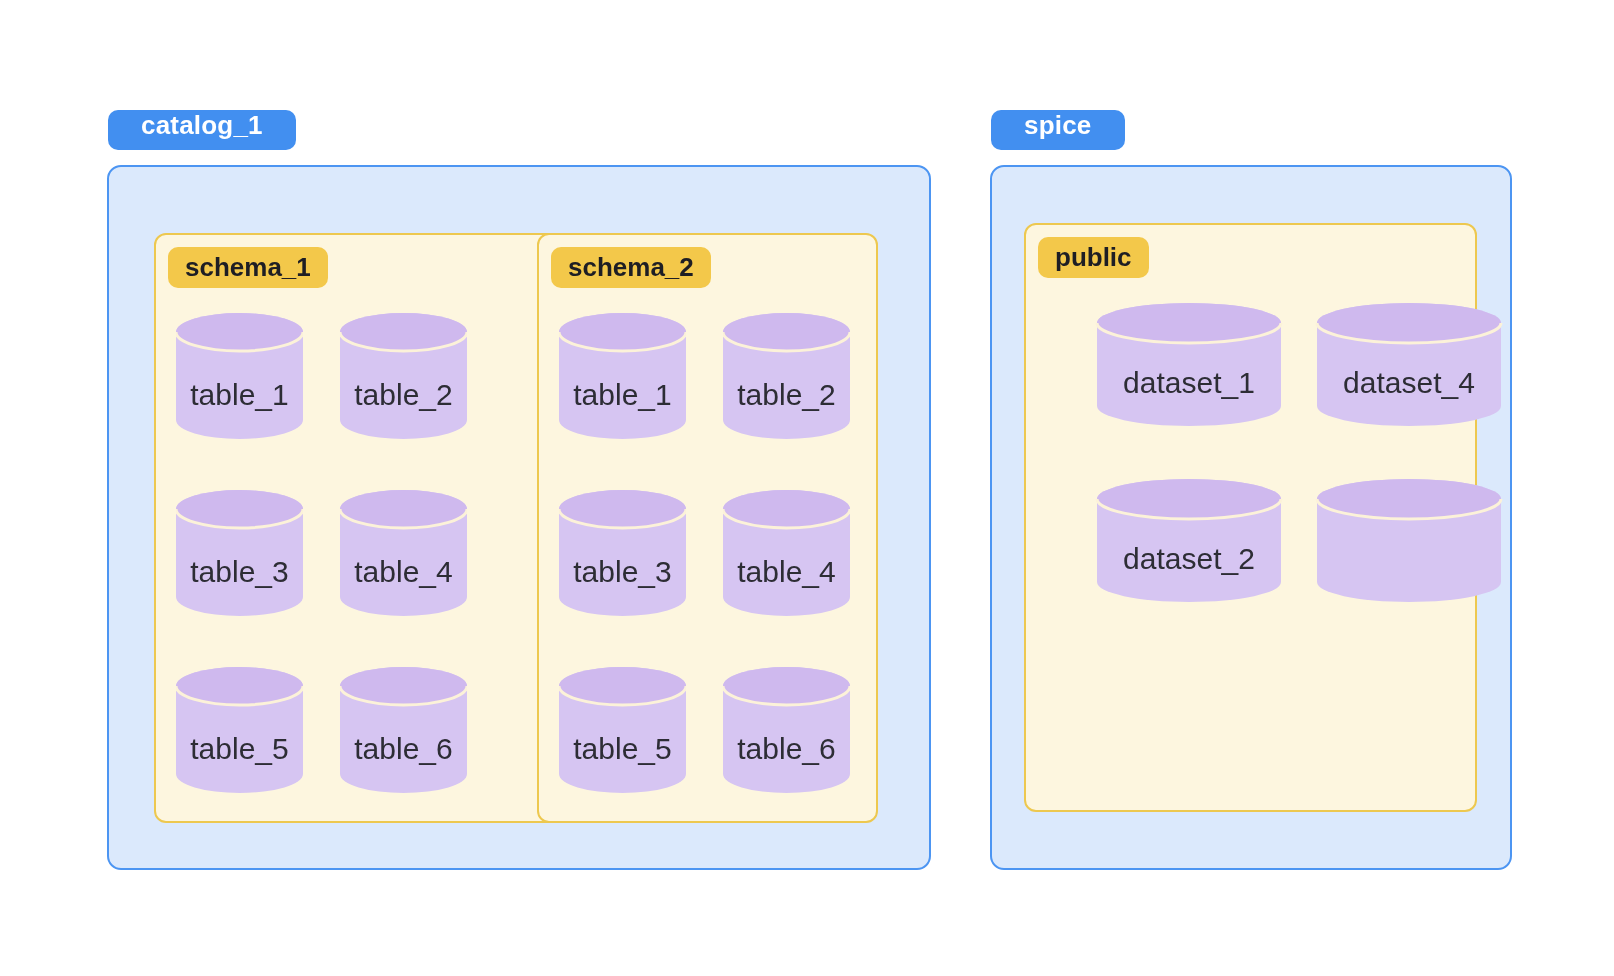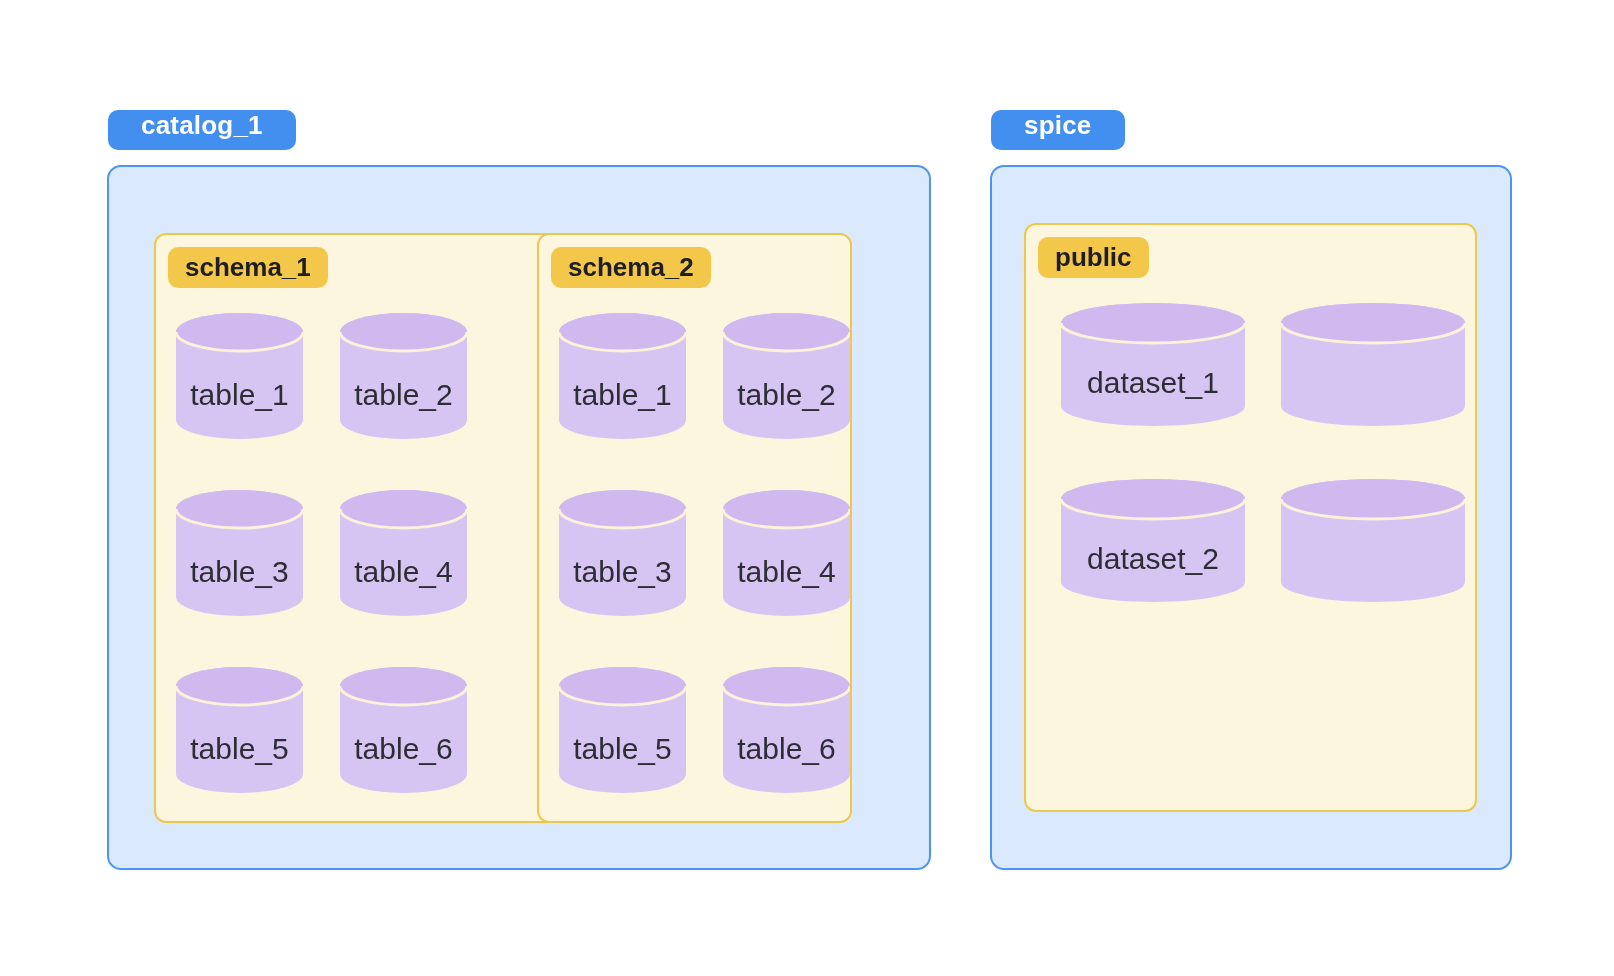--- a/index.html
+++ b/index.html
@@ -36,40 +36,40 @@
   }
   .container-catalog-1 { left: 107px; top: 165px; width: 824px; height: 705px; }
   .container-spice     { left: 990px; top: 165px; width: 522px; height: 705px; }
   .schema-box {
     position: absolute;
     background: var(--schema-box-bg, #fdf6df);
     border: 2px solid var(--schema-box-border, #edc84f);
     border-radius: 12px;
   }
   .box-schema-1 { left: 45px;  top: 66px; width: 405px; height: 590px; }
-  .box-schema-2 { left: 428px; top: 66px; width: 315px; height: 590px; }
+  .box-schema-2 { left: 428px; top: 66px; width: 341px; height: 590px; }
   .box-public   { left: 32px;  top: 56px; width: 453px; height: 589px; padding-left: 8px; }
   .schema-badge {
     position: absolute;
     left: 12px; top: 12px;
     height: 41px;
     display: inline-flex; align-items: center;
     padding: 0 17px;
     border-radius: 10px;
     background: var(--schema-badge-bg, #f3c84a);
     color: var(--schema-badge-text, #1e1e24);
     font-size: 26px; font-weight: 700;
     white-space: nowrap;
   }
   .grid { position: absolute; display: grid; }
   .grid-tables   { left: 20px; top: 78px; grid-template-columns: 127px 127px; column-gap: 37px; row-gap: 51px; }
   .grid-datasets { left: 23px; top: 78px; grid-template-columns: 184px 184px; column-gap: 36px; row-gap: 53px; }
   .cyl { position: relative; }
   .cyl-table   { width: 127px; height: 126px; }
-  .cyl-dataset { width: 208px; height: 123px; }
+  .cyl-dataset { width: 208px; height: 123px; margin-left: 36px; }
   .cyl svg { position: absolute; left: 0; top: 0; width: 100%; height: 100%; display: block; }
   .cyl-body { fill: var(--cylinder-body-fill, #d6c5f2); }
   .cyl-top  { fill: var(--cylinder-top-fill, #cfb9ee); }
   .cyl-arc  { fill: none; stroke: var(--cylinder-stroke, #fcf2d9); stroke-width: 3; }
   .cyl-label {
     position: absolute;
     left: 0; right: 0; top: 30%; bottom: 0;
     display: flex; align-items: center; justify-content: center;
     font-size: 30px;
     color: var(--cylinder-text, #2d2d35);
@@ -219,20 +219,21 @@
             <path class="cyl-arc" d="M0,20 A92,20 0 0 0 184,20"></path>
           </svg>
           <span class="cyl-label">dataset_1</span>
         </div>
         <div class="cyl cyl-dataset">
           <svg viewBox="0 0 184 123">
             <path class="cyl-body" d="M0,20 L0,103 A92,20 0 0 0 184,103 L184,20 A92,20 0 0 0 0,20 Z"></path>
             <ellipse class="cyl-top" cx="92" cy="20" rx="92" ry="20"></ellipse>
             <path class="cyl-arc" d="M0,20 A92,20 0 0 0 184,20"></path>
           </svg>
+          <span class="cyl-label">dataset_4</span>
         </div>
         <div class="cyl cyl-dataset">
           <svg viewBox="0 0 184 123">
             <path class="cyl-body" d="M0,20 L0,103 A92,20 0 0 0 184,103 L184,20 A92,20 0 0 0 0,20 Z"></path>
             <ellipse class="cyl-top" cx="92" cy="20" rx="92" ry="20"></ellipse>
             <path class="cyl-arc" d="M0,20 A92,20 0 0 0 184,20"></path>
           </svg>
           <span class="cyl-label">dataset_2</span>
         </div>
         <div class="cyl cyl-dataset">

